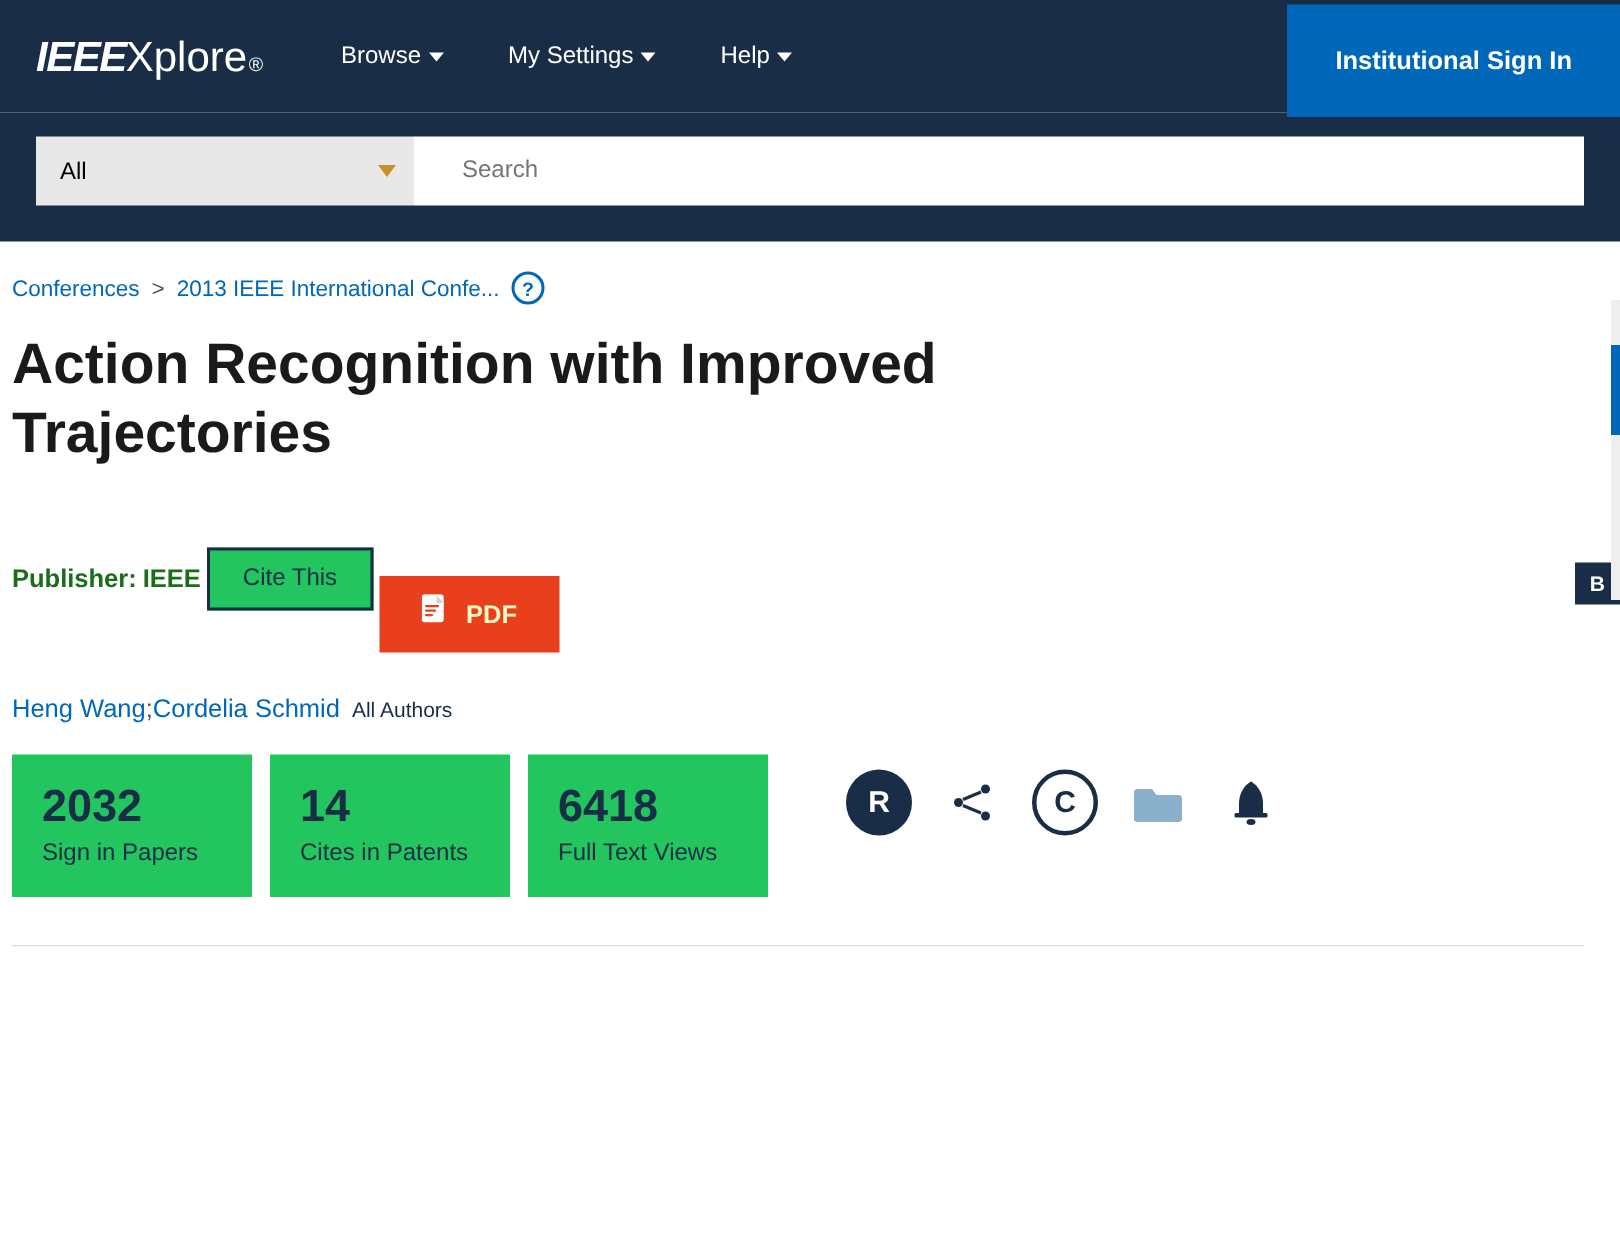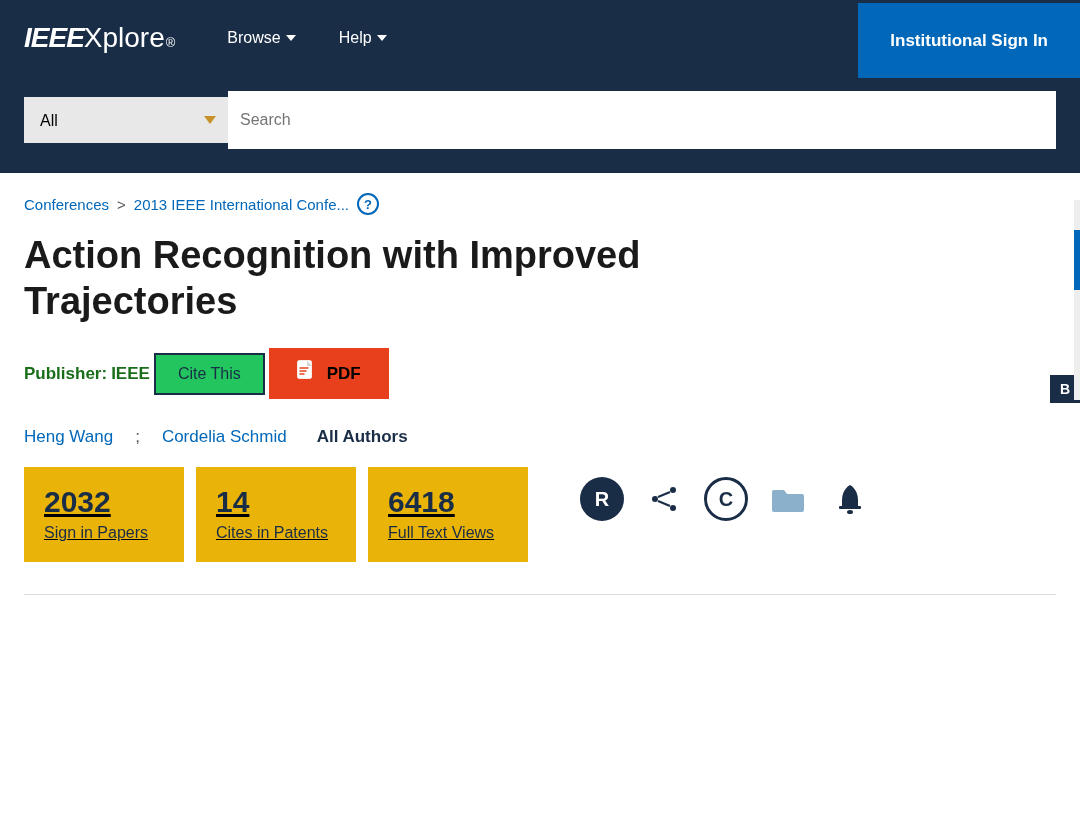--- a/index.html
+++ b/index.html
@@ -86,51 +86,51 @@
     .search-select-wrapper {
       position: relative;
       display: inline-block;
     }
     .search-select-wrapper select {
       background: #e8e8e8;
       border: none;
       border-right: none;
       padding: 10px 40px 10px 16px;
       font-size: 16px;
-      width: 204px;
+      width: 252px;
       appearance: none;
       cursor: pointer;
       height: 46px;
       outline: none;
     }
     .select-arrow {
       position: absolute;
       right: 12px;
       top: 50%;
       transform: translateY(-50%);
       width: 0;
       height: 0;
       border-left: 6px solid transparent;
       border-right: 6px solid transparent;
       border-top: 8px solid #c8922a;
       pointer-events: none;
     }
     .search-input {
       flex: 1;
-      height: 58px;
+      height: 46px;
       border: none;
-      padding: 0 12px;
+      padding: 0 32px;
       font-size: 16px;
       outline: none;
       background: #fff;
     }
 
     
     .main {
-      padding: 20px 24px 0 24px;
+      padding: 20px 24px 0 8px;
       max-width: 1080px;
     }
 
     
     .breadcrumb {
       display: flex;
       align-items: center;
       gap: 8px;
       margin-bottom: 18px;
     }
@@ -194,73 +194,73 @@
       border: 2px solid #1a2d47;
       background: #22c55e;
       color: #1a2d47;
       padding: 10px 22px;
       font-size: 16px;
       cursor: pointer;
       font-weight: 500;
     }
     .pdf-btn {
       background: #e8401c;
-      color: #000000;
+      color: #fef9c3;
       border: none;
       padding: 12px 28px;
       font-size: 17px;
       font-weight: 600;
       cursor: pointer;
       display: flex;
       align-items: center;
       gap: 10px;
+      margin-top: 48px;
     }
     .pdf-icon {
       font-size: 18px;
     }
 
     
     .authors-row {
       display: flex;
       align-items: center;
-      gap: 22px;
+      gap: 0;
       margin-bottom: 20px;
     }
     .author-link {
       color: #0067b9;
       font-size: 17px;
       cursor: pointer;
       text-decoration: none;
     }
     .author-sep {
       color: #555;
       font-size: 17px;
     }
     .all-authors-btn {
       color: #1a2d47;
-      font-size: 17px;
-      font-weight: 700;
+      font-size: 14px;
+      font-weight: 400;
       cursor: pointer;
       margin-left: 8px;
     }
 
     
     .metrics-row {
       display: flex;
       align-items: flex-start;
       gap: 0;
       margin-bottom: 24px;
     }
     .metric-card {
-      background: #eab308;
+      background: #22c55e;
       padding: 18px 20px;
       min-width: 160px;
       margin-right: 12px;
       cursor: pointer;
-      text-decoration: underline;
     }
     .metric-number {
       font-size: 30px;
       font-weight: 700;
       color: #1a2d47;
       display: block;
       margin-bottom: 4px;
     }
     .metric-label {
       font-size: 16px;
@@ -328,20 +328,24 @@
 
 <header class="header">
   <div class="logo">
     <span class="logo-ieee">IEEE</span>
     <span class="logo-xplore">Xplore</span>
     <span class="logo-reg">®</span>
   </div>
   <nav class="nav">
     <div class="nav-item">
       <span>Browse</span>
+      <span class="chevron"></span>
+    </div>
+    <div class="nav-item">
+      <span>My Settings</span>
       <span class="chevron"></span>
     </div>
     <div class="nav-item">
       <span>Help</span>
       <span class="chevron"></span>
     </div>
   </nav>
   <button class="sign-in-btn">Institutional Sign In</button>
 </header>
 

